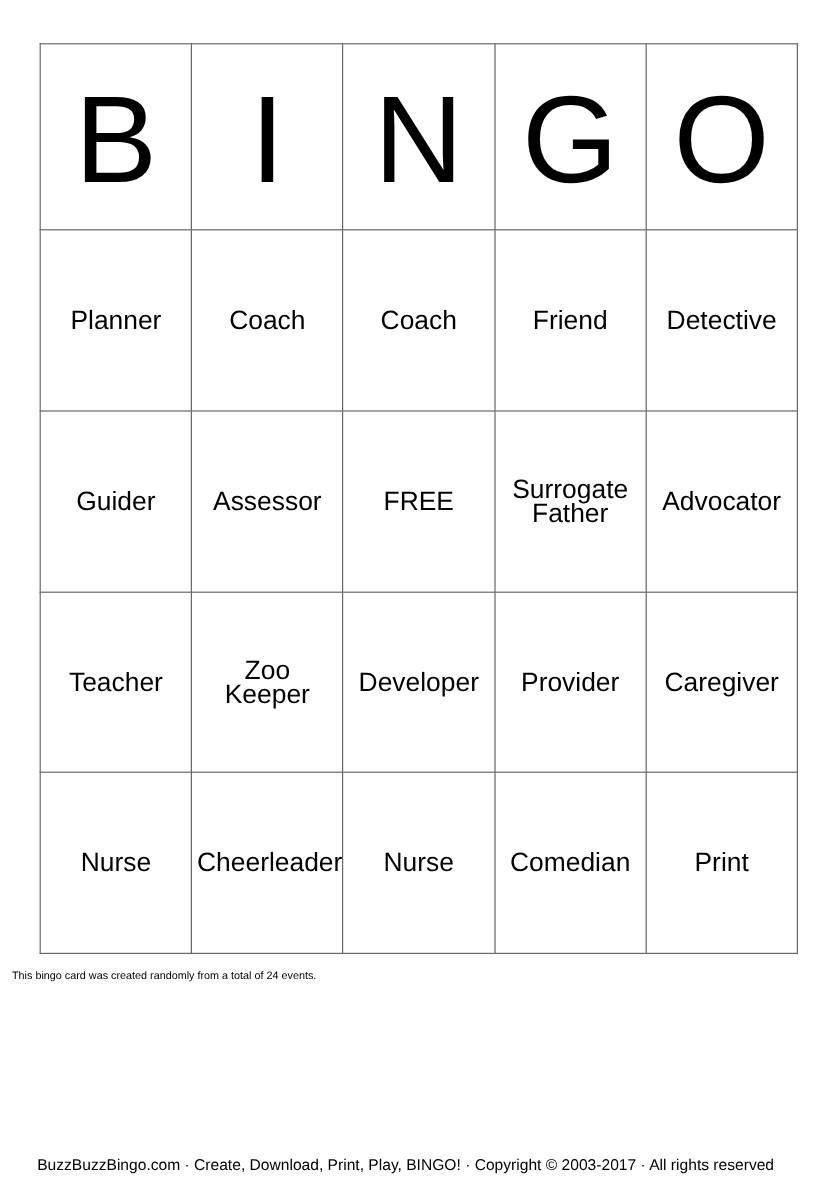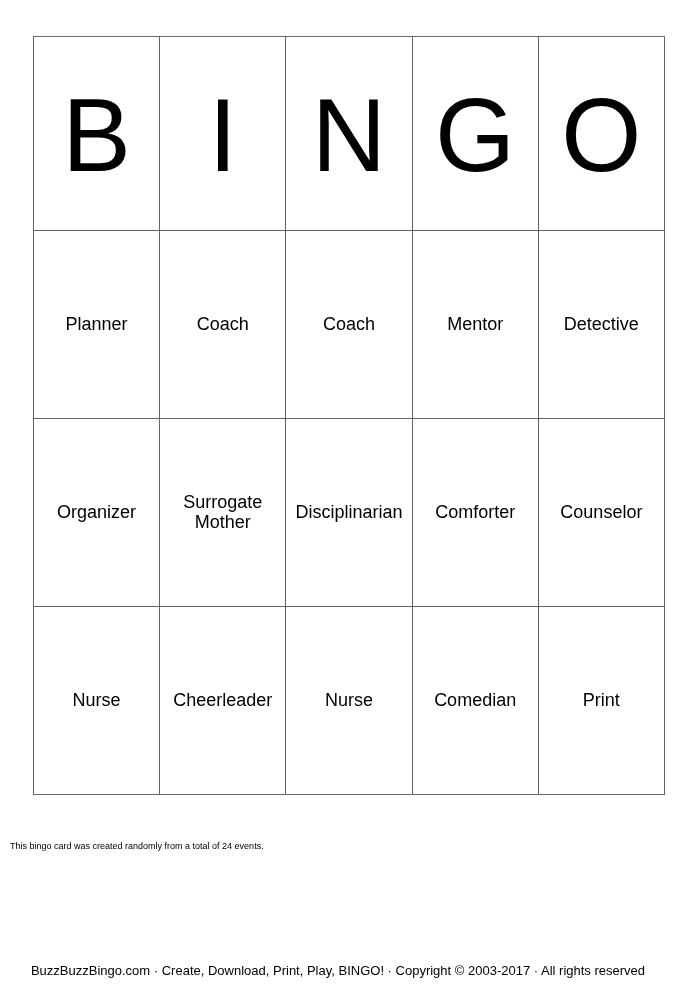--- a/index.html
+++ b/index.html
@@ -1,52 +1,59 @@
 <!DOCTYPE html>
 <html><head>
 <meta charset="utf-8">
 <style>
   html, body { margin:0; padding:0; background:#ffffff; }
   body { width:699px; height:989px; position:relative; overflow:hidden;
          font-family:"Liberation Sans", sans-serif; color:#000; }
   .card { position:absolute; left:33px; top:36px; width:632px; height:759px;
           border-collapse:collapse; table-layout:fixed; }
   .card td { border:1px solid #666666; text-align:center; vertical-align:middle;
-             padding:0 4px; font-size:18px; line-height:20px; height:125px; }
+             padding:0 4px; font-size:22px; line-height:20px; height:125px; }
   .card .hdr td { font-size:103px; line-height:103px; height:125px; padding-top:4px; }
-  .notes { position:absolute; left:10px; top:840px; font-size:9px; line-height:13.5px; color:#000; }
+  .notes { position:absolute; left:10px; top:807px; font-size:9px; line-height:13.5px; color:#000; }
   .footer { position:absolute; left:0; top:963px; width:676px; text-align:center; font-size:13px; color:#000; }
   .footer span { padding-left:0; }
   .cell-text { display:inline-block; }
 </style>
 </head>
 <body>
 
 <table class="card">
   <tbody>
       <tr class="hdr">
     <td>B</td>
     <td>I</td>
     <td>N</td>
     <td>G</td>
     <td>O</td>
   </tr>
   <tr>
     <td><span class="cell-text">Planner</span></td>
     <td><span class="cell-text">Coach</span></td>
     <td><span class="cell-text">Coach</span></td>
-    <td><span class="cell-text">Mentor</span></td>
+    <td><span class="cell-text">Friend</span></td>
     <td><span class="cell-text">Detective</span></td>
   </tr>
   <tr>
-    <td><span class="cell-text">Organizer</span></td>
-    <td><span class="cell-text">Surrogate<br>Mother</span></td>
-    <td><span class="cell-text">Disciplinarian</span></td>
-    <td><span class="cell-text">Comforter</span></td>
-    <td><span class="cell-text">Counselor</span></td>
+    <td><span class="cell-text">Guider</span></td>
+    <td><span class="cell-text">Assessor</span></td>
+    <td><span class="cell-text">FREE</span></td>
+    <td><span class="cell-text">Surrogate<br>Father</span></td>
+    <td><span class="cell-text">Advocator</span></td>
+  </tr>
+  <tr>
+    <td><span class="cell-text">Teacher</span></td>
+    <td><span class="cell-text">Zoo<br>Keeper</span></td>
+    <td><span class="cell-text">Developer</span></td>
+    <td><span class="cell-text">Provider</span></td>
+    <td><span class="cell-text">Caregiver</span></td>
   </tr>
   <tr>
     <td><span class="cell-text">Nurse</span></td>
     <td><span class="cell-text">Cheerleader</span></td>
     <td><span class="cell-text">Nurse</span></td>
     <td><span class="cell-text">Comedian</span></td>
     <td><span class="cell-text">Print</span></td>
   </tr>
 </tbody>
   </table>

